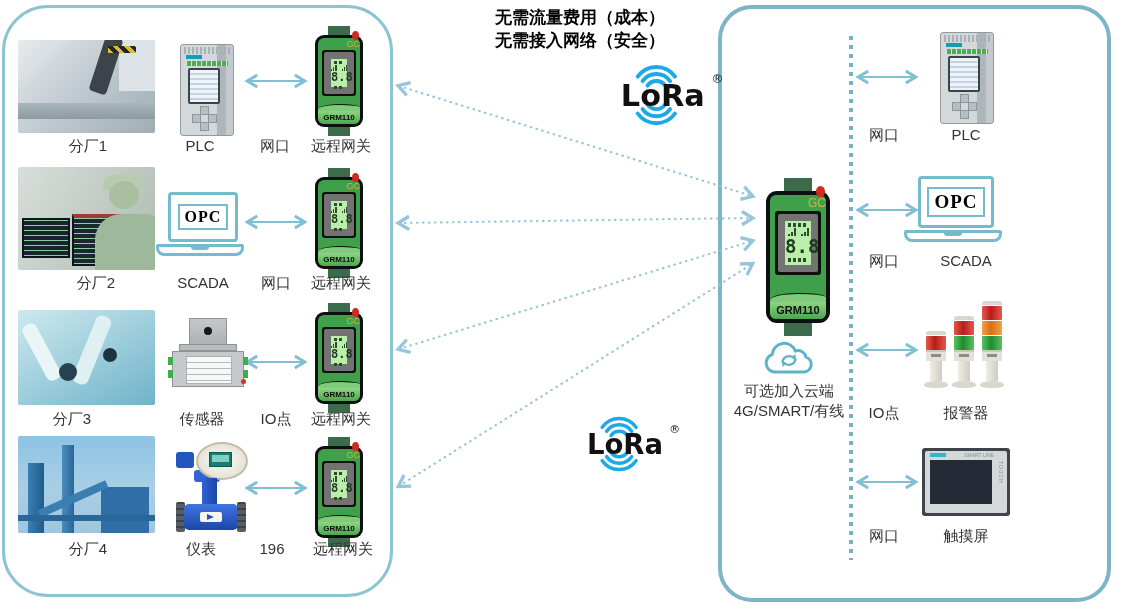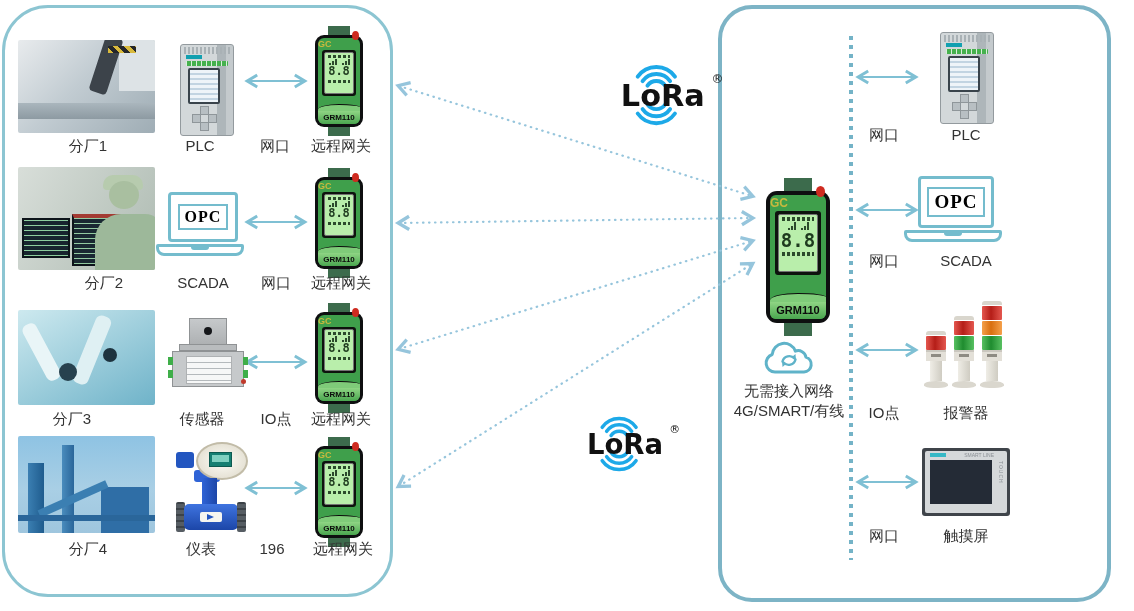--- a/index.html
+++ b/index.html
@@ -41,23 +41,23 @@
   #ph4 .s3{right:6px;bottom:0;width:48px;height:46px;background:#2f6ea6;}
   #ph4 .s4{left:18px;bottom:30px;width:74px;height:8px;background:#3b7fb2;transform:rotate(-24deg);}
   #ph4 .s5{left:0;bottom:12px;width:100%;height:6px;background:#2a669a;}
 
   
   .gw{position:absolute;width:48px;}
   .gw-tab{width:22px;height:9px;background:#3c6b4c;margin:0 auto;}
   .gw-body{position:relative;width:48px;height:92px;background:#0e0f10;border-radius:9px;padding:3px;box-sizing:border-box;}
   .gw-led{position:absolute;top:-4px;right:4px;width:7px;height:9px;background:#cf2b20;border-radius:50%;z-index:2;}
   .gw-panel{position:relative;width:100%;height:100%;background:#3f9f4b;border-radius:6px;overflow:hidden;}
-  .gw-brand{text-align:left;color:#c8b93e;font-weight:bold;font-size:9px;line-height:12px;}
+  .gw-brand{text-align:right;color:#c8b93e;font-weight:normal;font-size:9px;line-height:12px;}
   .gw-lcd{margin:0 4px;height:46px;background:#0d120d;border-radius:3px;padding:2px;box-sizing:border-box;}
-  .gw-screen{height:100%;background:#b9eeab;border-radius:2px;border:1px solid #737373;box-sizing:border-box;}
+  .gw-screen{height:100%;background:#b9eeab;border-radius:2px;border:7px solid #737373;box-sizing:border-box;}
   .gw-micro{height:3px;margin:2px 3px 0;background:repeating-linear-gradient(90deg,#2c4a2c 0 3px,transparent 3px 5px);}
   .gw-bars{display:flex;gap:1px;justify-content:center;align-items:flex-end;height:6px;margin-top:1px;}
   .gw-bars i{width:2px;background:#2c4a2c;display:block;}
   .gw-bars i:nth-child(1){height:2px}.gw-bars i:nth-child(2){height:4px}.gw-bars i:nth-child(3){height:6px}
   .gw-bars i:nth-child(4){height:2px;margin-left:4px}.gw-bars i:nth-child(5){height:4px}.gw-bars i:nth-child(6){height:6px}
   .gw-digits{text-align:center;font-family:"DejaVu Sans Mono","Liberation Mono",monospace;font-weight:bold;
              font-size:12px;color:#1e3a1e;line-height:13px;}
   .gw-wave{position:absolute;bottom:13px;left:0;right:0;height:6px;background:#7fcb79;
            border-radius:100% 100% 0 0/160% 90% 0 0;border-top:1px solid #0a0a0a;}
   .gw-model{position:absolute;bottom:0;left:0;right:0;height:13px;background:linear-gradient(#8fd584,#4aa64f);
@@ -158,20 +158,22 @@
 </style>
 </head>
 <body>
 
 <div id="canvas">
 
   <div id="left-box" class="panel"></div>
   <div id="right-box" class="panel"></div>
 
   <div class="title">
+    <div>无需流量费用（成本）</div>
+    <div>无需接入网络（安全）</div>
   </div>
 
   <svg id="wire-layer" width="1134" height="611" viewBox="0 0 1134 611">
     <defs>
       <marker id="mDot" markerWidth="9" markerHeight="9" refX="5.6" refY="4" orient="auto-start-reverse">
         <path d="M1,1 L6,4 L1,7" fill="none" stroke="#96c5dc" stroke-width="1.5"></path>
       </marker>
       <marker id="mSol" markerWidth="9" markerHeight="9" refX="5.6" refY="4" orient="auto-start-reverse">
         <path d="M1,1 L6,4 L1,7" fill="none" stroke="#7fc0d4" stroke-width="1.5"></path>
       </marker>
@@ -301,21 +303,21 @@
               <div class="gw-digits">8.8</div>
               <div class="gw-micro"></div>
             </div>
           </div>
         <div class="gw-wave"></div>
         <div class="gw-model">GRM110</div>
       </div>
     </div>
     <div class="gw-tab"></div>
   </div>
-  <div class="lbl" style="left:104px;top:274px">分厂2</div>
+  <div class="lbl" style="left:96px;top:274px">分厂2</div>
   <div class="lbl" style="left:203px;top:274px">SCADA</div>
   <div class="lbl" style="left:276px;top:274px">网口</div>
   <div class="lbl" style="left:341px;top:274px">远程网关</div>
 
   <div id="ph3" class="photo">
       <div class="s1"></div>
       <div class="s2"></div>
       <div class="s3"></div>
       <div class="s4"></div>
     </div>
@@ -451,21 +453,21 @@
     <div class="gw-tab"></div>
   </div>
 
   <svg class="cloud-wrap" width="58" height="46" viewBox="0 0 58 46">
     <path d="M44 38 H15 a9 9 0 0 1 -2.8 -17.5 a12 12 0 0 1 23.2 -3.4 a8 8 0 0 1 10.6 6.1 a7.6 7.6 0 0 1 -2 14.8 z" fill="#fff" stroke="#5fb3c9" stroke-width="3" stroke-linejoin="round"></path>
     <path d="M22.5 27.5 a7 7 0 0 1 12 -3" fill="none" stroke="#5fb3c9" stroke-width="2.4" stroke-linecap="round"></path>
     <path d="M35.5 20 l0.4 5 l-4.8 -1.2 z" fill="#5fb3c9"></path>
     <path d="M35.5 25.5 a7 7 0 0 1 -12 3" fill="none" stroke="#5fb3c9" stroke-width="2.4" stroke-linecap="round"></path>
     <path d="M22.5 33 l-0.4 -5 l4.8 1.2 z" fill="#5fb3c9"></path>
   </svg>
-  <div class="lbl" style="left:789px;top:382px">无需接入网络</div>
+  <div class="lbl" style="left:789px;top:382px">可选加入云端</div>
   <div class="lbl" style="left:789px;top:402px">4G/SMART/有线</div>
 
   <div class="plc" style="left:940px;top:32px">
     <div class="plc-body">
         <div class="plc-vent"></div>
         <div class="plc-tag"></div>
         <div class="plc-strip"></div>
         <div class="plc-screen"></div>
         <div class="plc-keys">
           <i></i>

